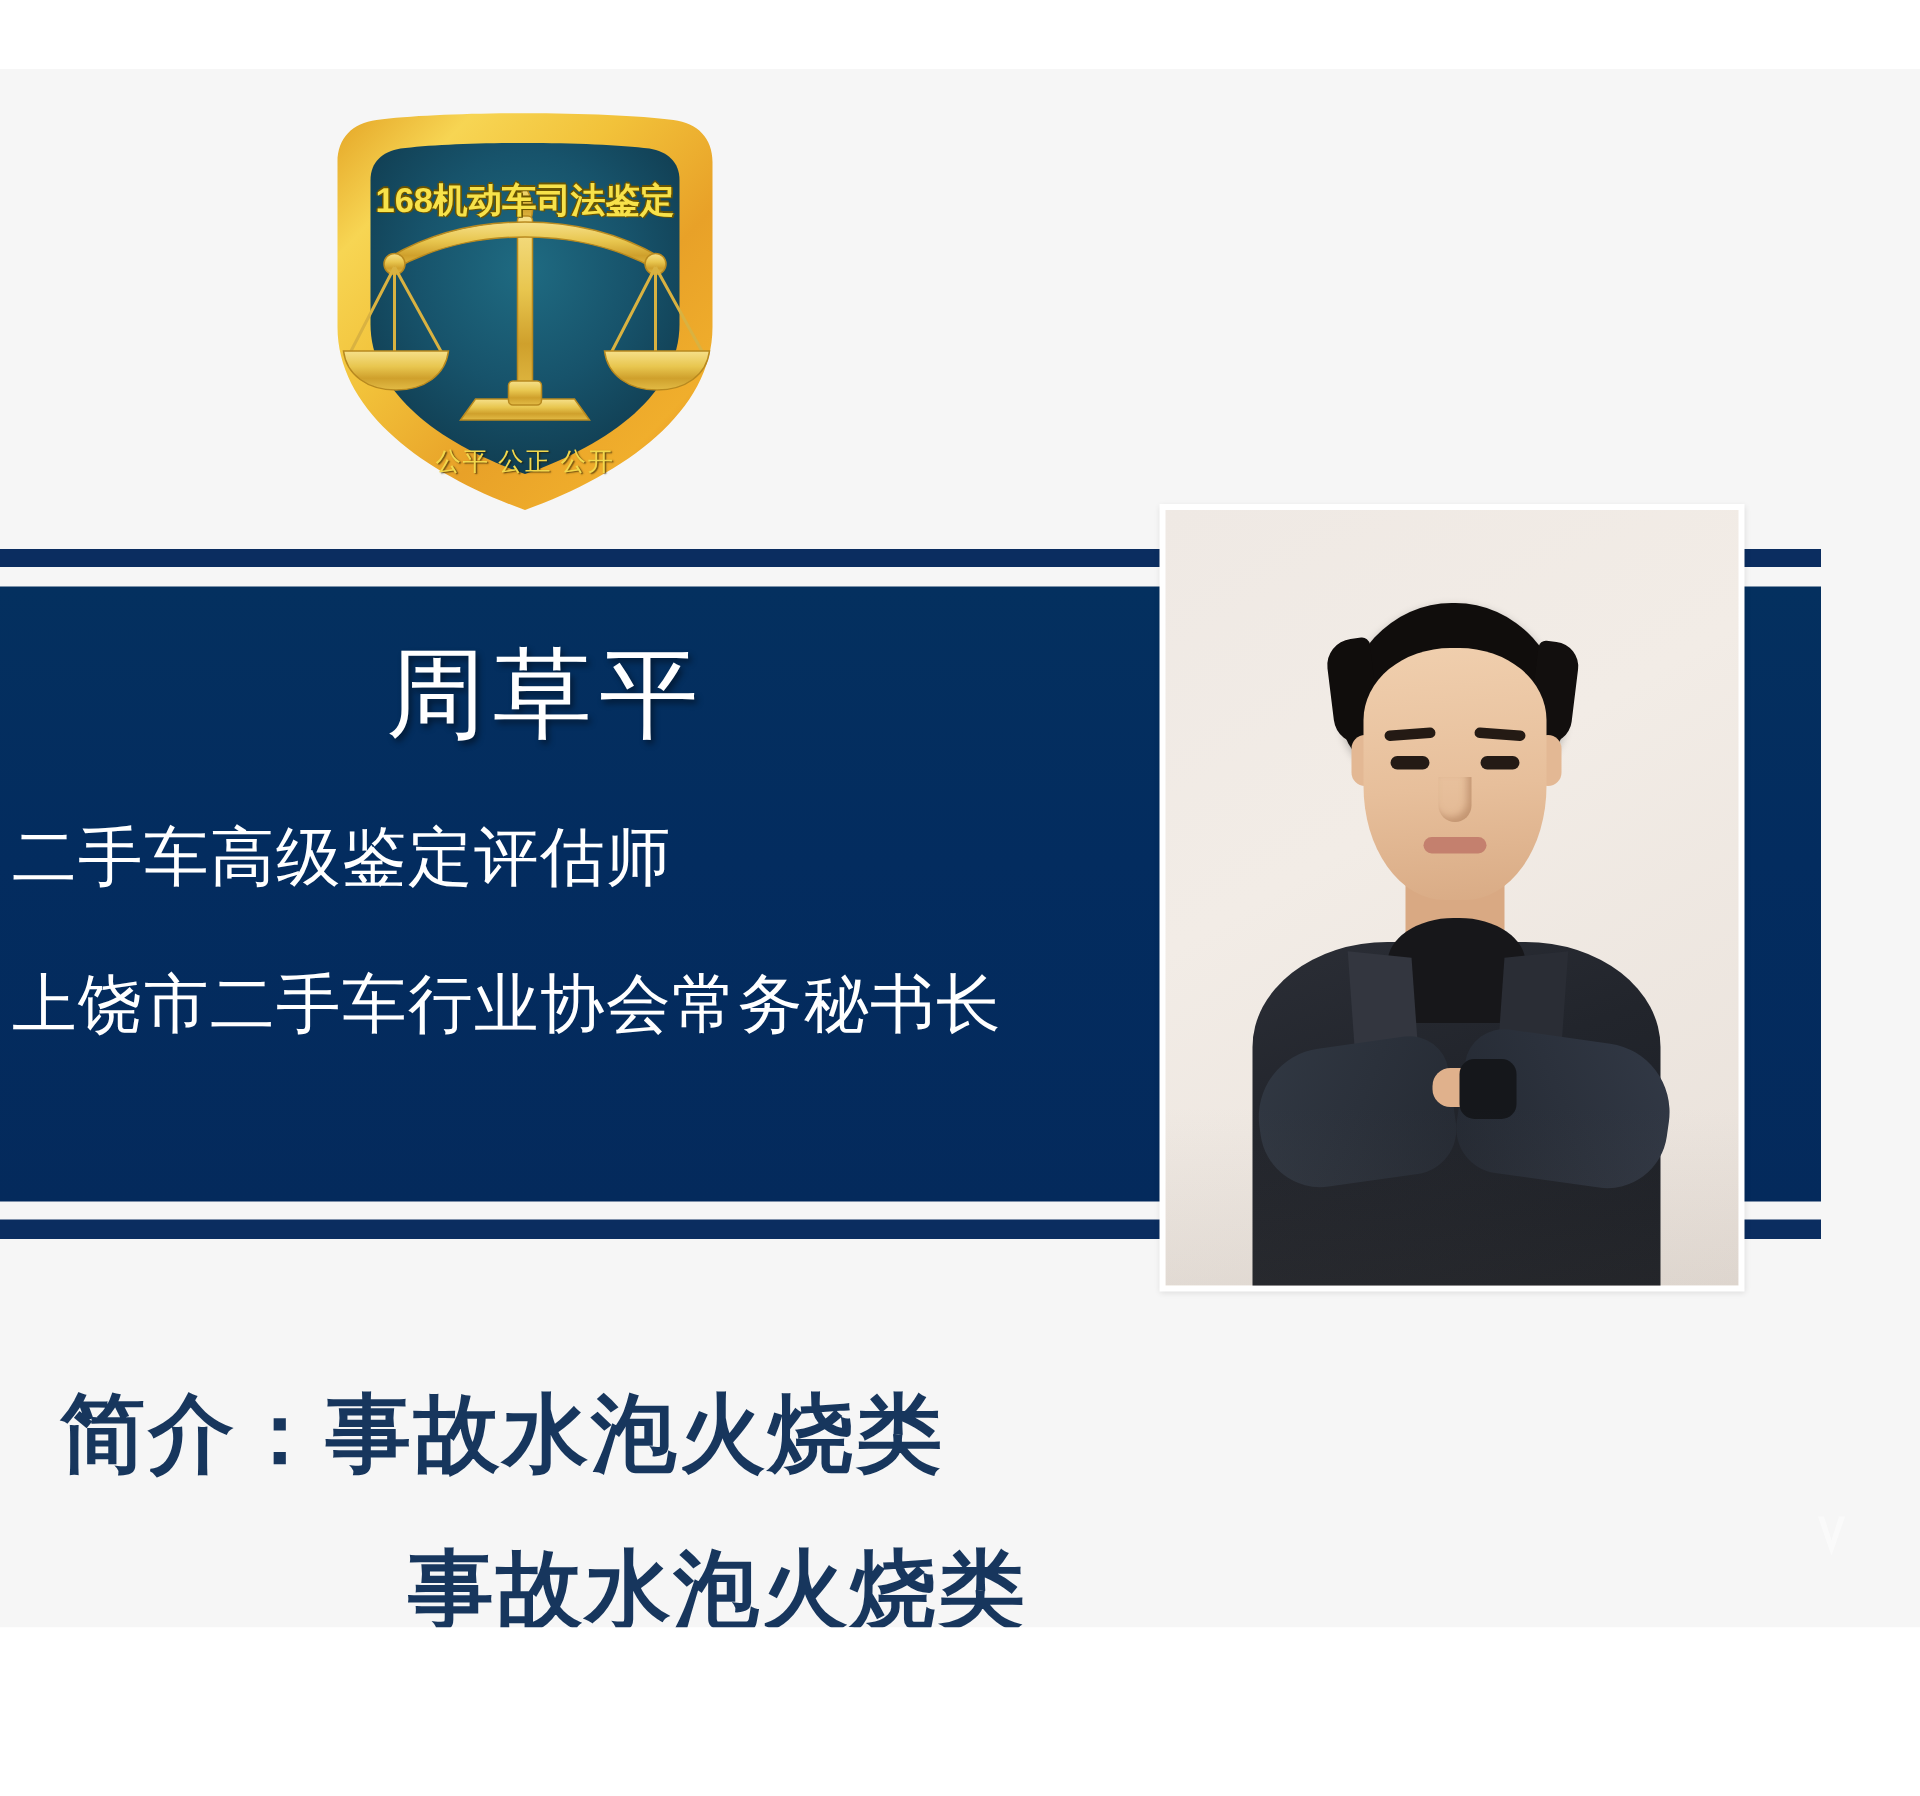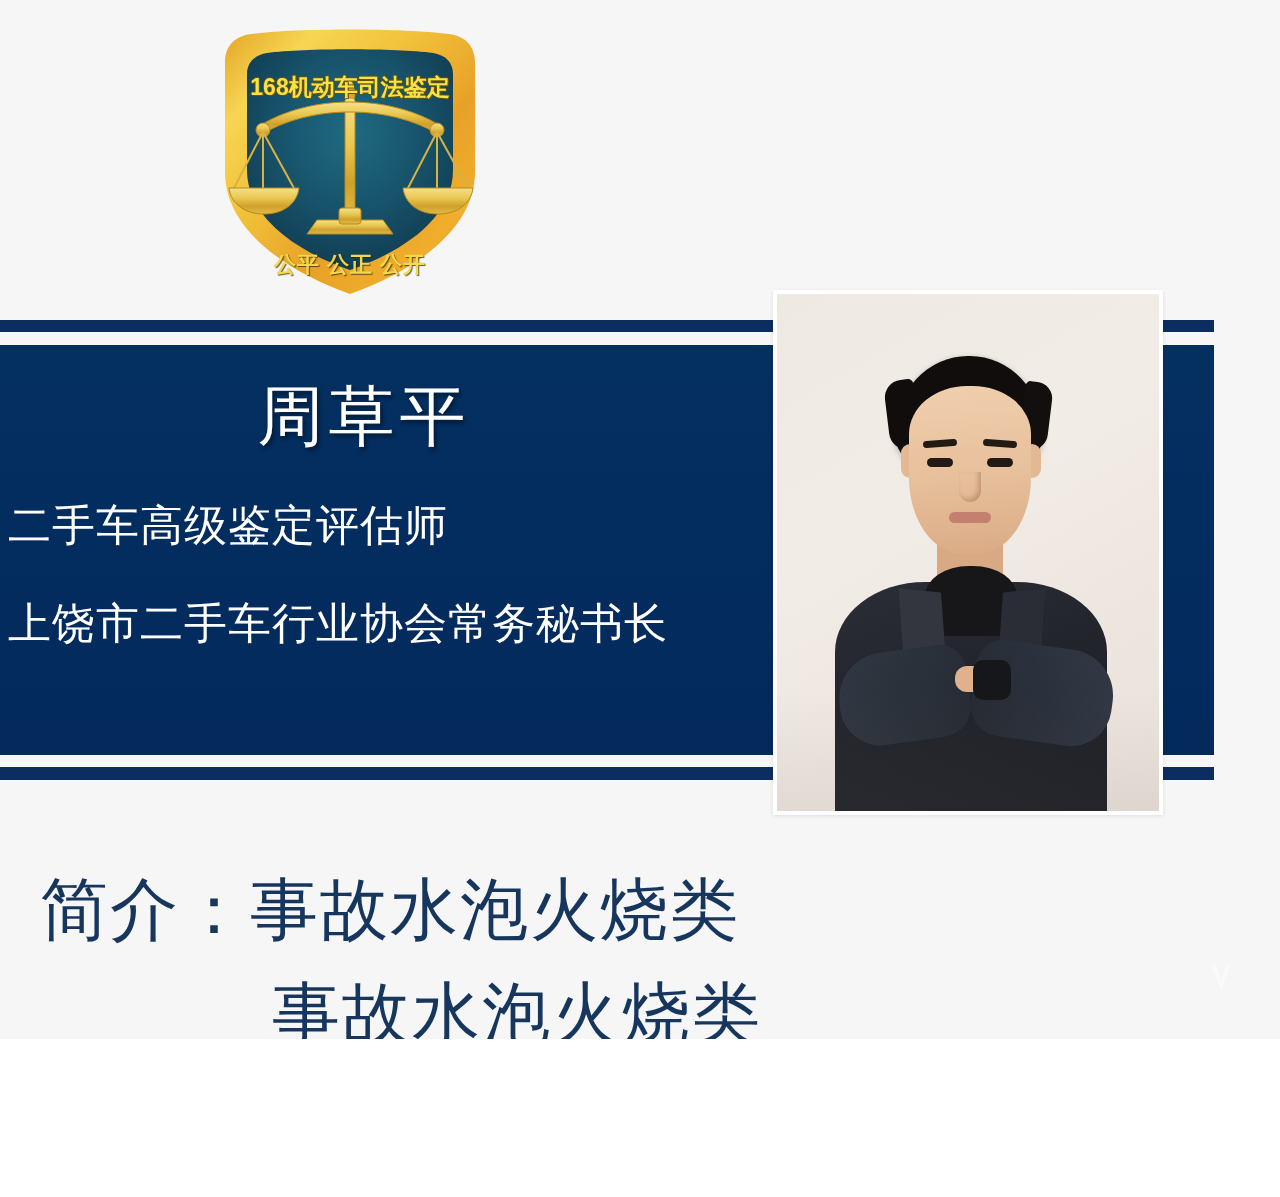--- a/index.html
+++ b/index.html
@@ -6,20 +6,21 @@
   html,body{ background:#ffffff; }
   body{
     font-family:"Liberation Sans","DejaVu Sans",sans-serif;
   }
   #poster{
     position:relative;
     width:1280px;
     height:1039px;
     background:#f6f6f6;
     overflow:hidden;
+    margin-top:46px;
   }
 
   
   #logo-wrap{
     position:absolute;
     left:217px; top:22px;
     width:266px; height:276px;
   }
   .shield-outer{
     position:absolute; inset:0;
@@ -38,22 +39,22 @@
     text-shadow:1px 1px 0 #6b5400, -1px 0 0 #6b5400, 0 -1px 0 #6b5400, 1px 0 0 #6b5400;
     font-family:"Liberation Sans","DejaVu Sans",sans-serif;
     z-index:5;
     white-space:nowrap;
   }
   .logo-bottom-text{
     position:absolute;
     left:0; right:0;
     top:228px;
     text-align:center;
-    font-size:22px;
-    font-weight:bold;
+    font-size:17px;
+    font-weight:normal;
     color:#f2d84c;
     letter-spacing:1px;
     text-shadow:1px 1px 1px rgba(40,30,0,.7);
     z-index:5;
     white-space:nowrap;
   }
 
   
   #banner{
     position:absolute;
@@ -286,22 +287,22 @@
   
   #bottom-text{
     position:absolute;
     left:0; top:858px;
     width:1280px;
     color:#17365d;
     font-family:"DejaVu Sans","Liberation Sans",sans-serif;
     z-index:3;
   }
   .bt-line{
-    font-size:68px;
-    font-weight:normal;
+    font-size:57px;
+    font-weight:bold;
     letter-spacing:2px;
     line-height:104px;
     white-space:nowrap;
   }
   .bt-line-1{ padding-left:40px; }
   .bt-line-2{ padding-left:272px; }
 
   #watermark{
     position:absolute;
     right:44px; bottom:44px;

